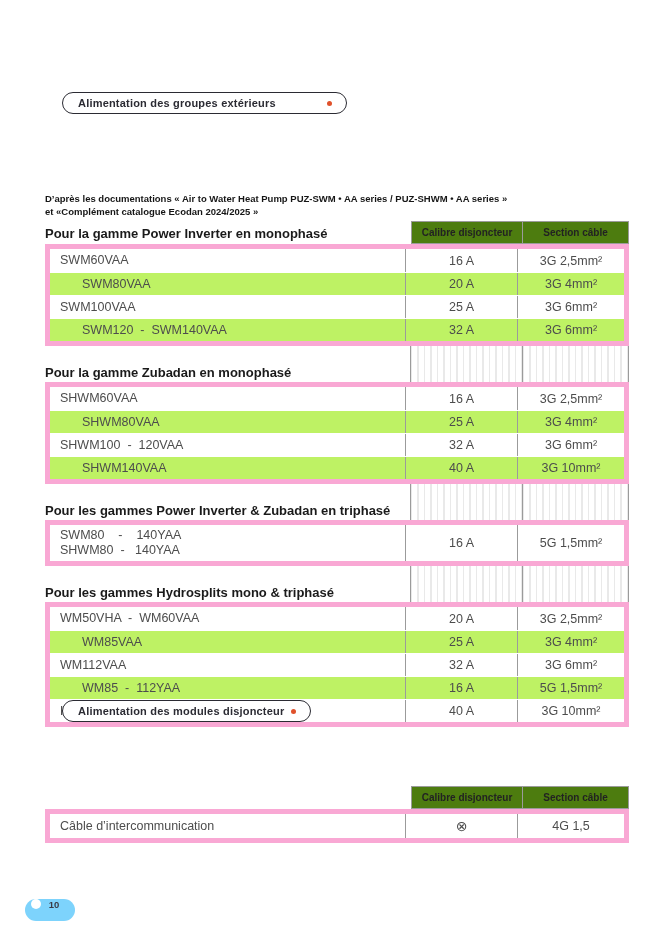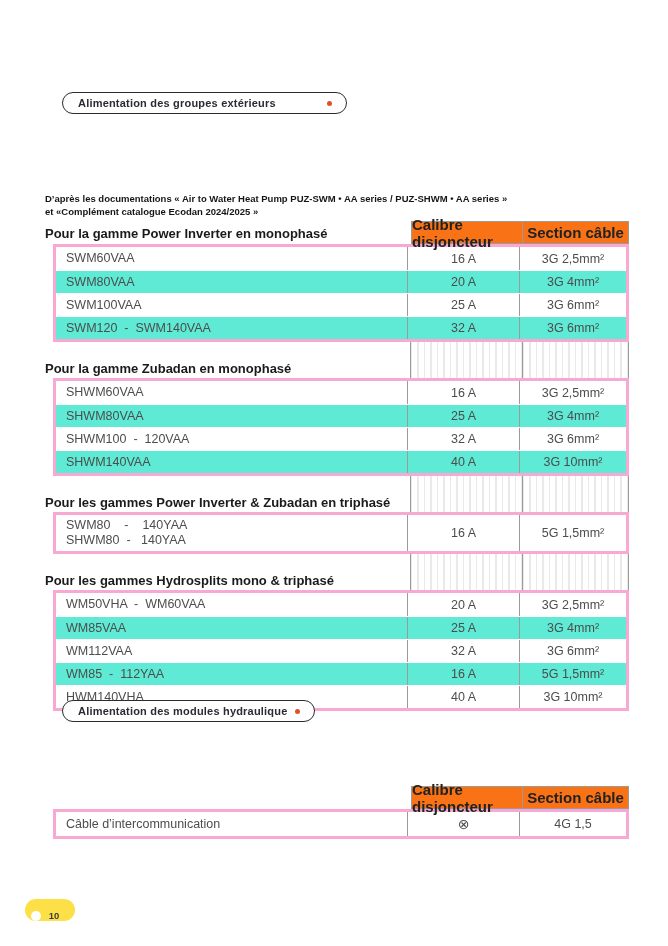--- a/index.html
+++ b/index.html
@@ -29,25 +29,25 @@
   .note {
     position:absolute; left:45px; top:193px; font-size:9.5px; font-weight:bold;
     color:#161616; line-height:12.5px;
   }
   
   .tables { position:absolute; left:45px; top:221px; width:584px; z-index:2; }
   .thead { display:flex; height:23px; }
   .th-title { flex:1; display:flex; align-items:flex-end; padding-bottom:3px;
               font-size:13px; font-weight:bold; color:#1a1a1a; }
   .hc { width:112px; border:1px solid #9b9b9b; display:flex; align-items:center;
-        justify-content:center; font-size:15px; font-weight:bold; color:#222; background:#f97316; }
+        justify-content:center; font-size:10px; font-weight:bold; color:#222; background:#4d7c0f; }
   .hc.c3h { width:107px; margin-left:-1px; }
-  .tbody { border:3px solid #f9a8d4;margin-left:8px; }
+  .tbody { border:5px solid #f9a8d4; }
   .trow { display:flex; height:23px; background:#fff; }
-  .trow.shade { background:#5eead4; }
+  .trow.shade { background:#bef264;padding-left:22px; }
   .trow + .trow { border-top:1px solid #ffffff; }
   .trow.tall { height:36px; }
   .c1 { flex:1; display:flex; align-items:center; padding-left:10px;
         font-size:12.5px; color:#4d4d4d; white-space:pre-wrap; line-height:15px; }
   .c2, .c3 { width:112px; border-left:1px solid #9b9b9b; display:flex; align-items:center;
              justify-content:center; font-size:12.5px; color:#4d4d4d; }
   .c3 { width:107px; }
   .spacer { display:flex; height:36px; }
   .sp-title { flex:1; display:flex; align-items:flex-end; padding-bottom:2px;
               font-size:13px; font-weight:bold; color:#1a1a1a; }
@@ -60,21 +60,21 @@
   .intercom .trow { height:24px; }
   .sym { font-size:14px; color:#4d4d4d; }
   
   .watermark {
     position:absolute; left:432px; top:682px; font-size:20px; letter-spacing:2.5px;
     color:#f0eeee; z-index:1; white-space:nowrap;
   }
   
   .page-pill {
     position:absolute; left:25px; top:899px; width:50px; height:22px;
-    background:#fde047; border-radius:11px; display:flex; align-items:flex-end;
+    background:#7dd3fc; border-radius:11px; display:flex; align-items:flex-start;
   }
   .page-pill .circ { width:10px; height:10px; border-radius:50%; background:#ffffff; margin-left:6px; }
   .page-pill .num { flex:1; text-align:center; margin-right:8px;
                     font-size:9.5px; font-weight:bold; color:#3a3a45; }
 </style>
 </head>
 <body>
 
 <div class="page">
 
@@ -195,21 +195,21 @@
       </div>
       <div class="trow">
         <div class="c1">HWM140VHA</div>
         <div class="c2">40 A</div>
         <div class="c3">3G 10mm²</div>
       </div>
     </div>
   </div>
 
   <div class="badge" id="badge2">
-    <span class="label">Alimentation des modules hydraulique</span>
+    <span class="label">Alimentation des modules disjoncteur</span>
     <span class="dot"></span>
   </div>
 
 
   <div class="intercom">
     <div class="thead">
       <div class="th-title"></div>
       <div class="hc c2h">Calibre disjoncteur</div>
       <div class="hc c3h">Section câble</div>
     </div>

